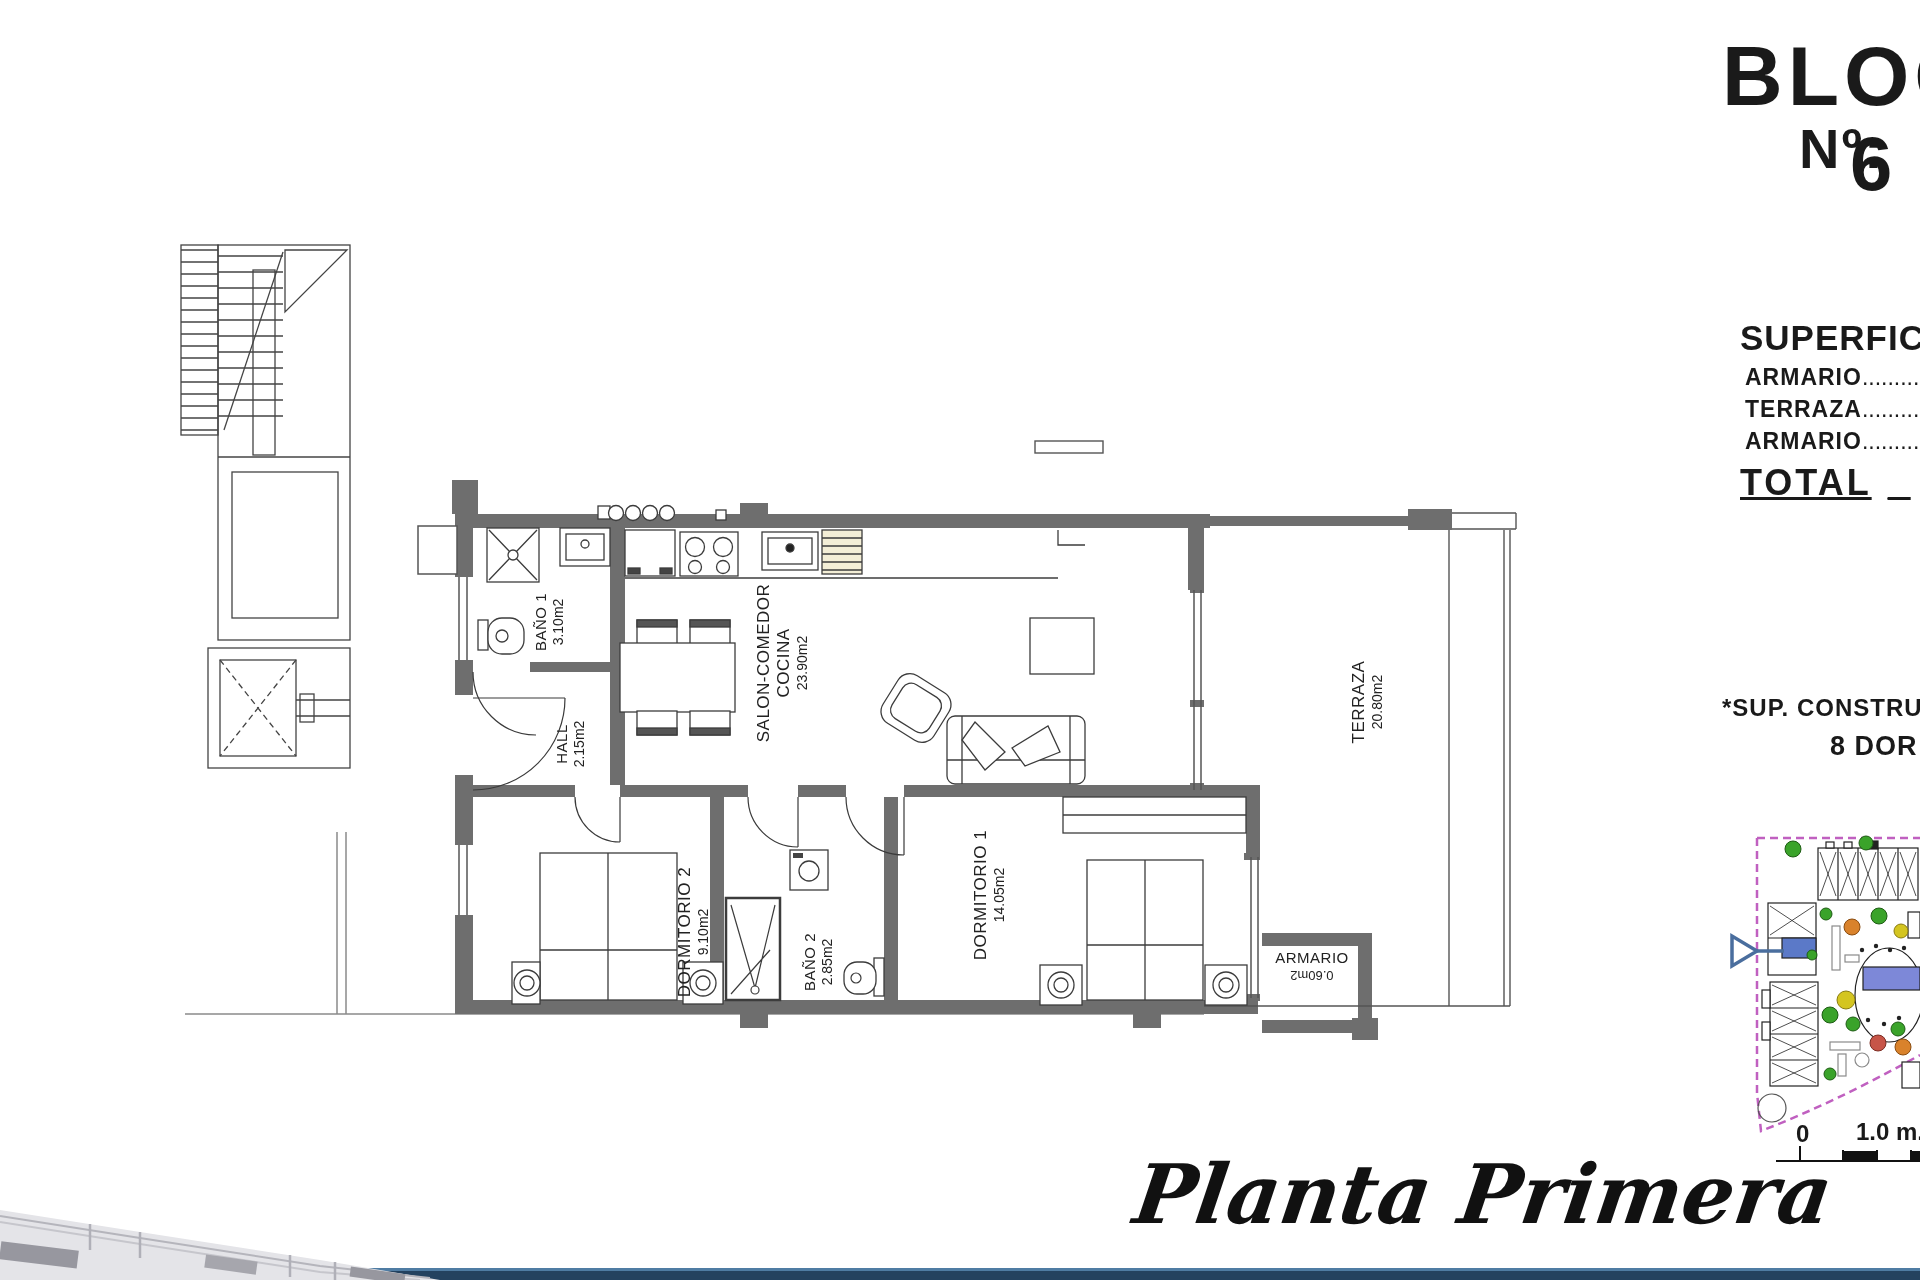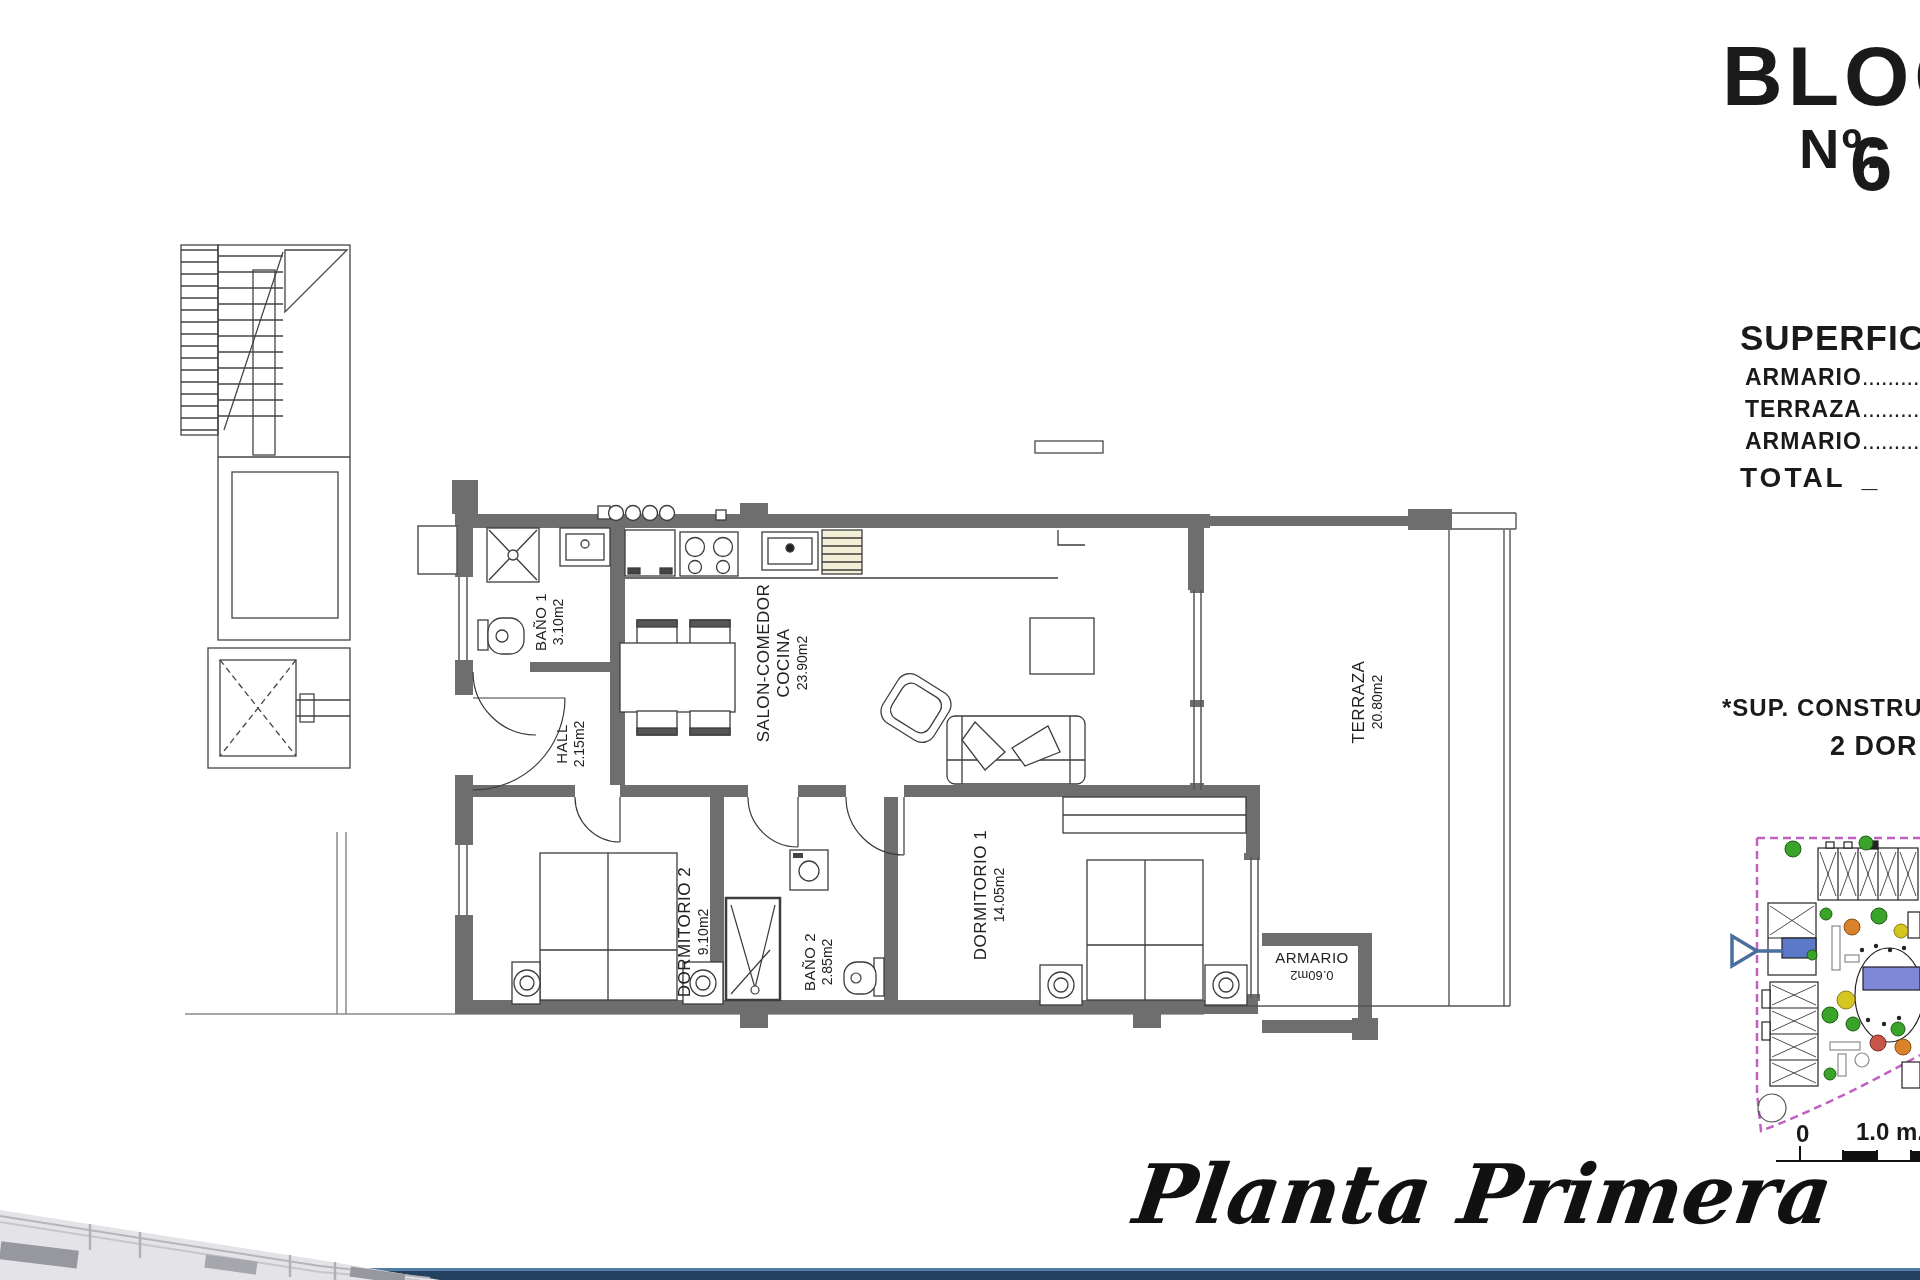--- a/index.html
+++ b/index.html
@@ -6,21 +6,21 @@
   .page{position:relative;width:1920px;height:1280px;background:#fff;overflow:hidden;
         font-family:"Liberation Sans",sans-serif;color:#1a1a1a;}
   .abs{position:absolute;white-space:nowrap;}
   
   .t-bloc{left:1722px;top:28px;font-size:84px;font-weight:bold;letter-spacing:5px;}
   .t-num{left:1799px;top:116px;font-size:56px;font-weight:bold;letter-spacing:2px;}
   .t-numval{left:1850px;top:120px;font-size:76px;font-weight:bold;}
   .t-sup{left:1740px;top:318px;font-size:35px;font-weight:bold;letter-spacing:1px;}
   .t-row{font-size:23px;font-weight:bold;letter-spacing:1px;}
   .t-row .dots{font-weight:normal;letter-spacing:0;}
-  .t-total{left:1740px;top:462px;font-size:28px;font-weight:bold;letter-spacing:3px;}
+  .t-total{left:1740px;top:462px;font-size:36px;font-weight:bold;letter-spacing:3px;text-decoration:underline;}
   .t-total .sep{margin-left:16px;}
   .t-note{left:1722px;top:694px;font-size:24px;font-weight:bold;letter-spacing:1px;}
   .t-type{left:1830px;top:731px;font-size:27px;font-weight:bold;letter-spacing:1px;}
   
   .vlabel{position:absolute;text-align:center;transform:translate(-50%,-50%) rotate(-90deg);
           color:#222;line-height:1.18;}
   .vlabel .nm{display:block;font-size:17px;letter-spacing:0.5px;}
   .vlabel .ar{display:block;font-size:14px;}
   .hlabel{position:absolute;text-align:center;transform:translate(-50%,-50%);color:#222;}
   .hlabel .nm{display:block;font-size:15px;letter-spacing:0.5px;}
@@ -325,21 +325,21 @@
 </div>
 <div class="abs t-row" style="left:1745px;top:428px;">
   <span>ARMARIO</span><span class="dots">..................................</span>
 </div>
 
 <div class="abs t-total">
   <span>TOTAL</span><span class="sep">_</span>
 </div>
 
 <div class="abs t-note">*SUP. CONSTRUIDAS</div>
-<div class="abs t-type">2 DOR</div>
+<div class="abs t-type">8 DOR</div>
 
 <div class="vlabel" style="left:549px;top:622px;">
   <span class="nm" style="font-size:15px;">BAÑO 1</span>
   <span class="ar">3.10m2</span>
 </div>
 <div class="vlabel" style="left:570px;top:744px;">
   <span class="nm" style="font-size:15px;">HALL</span>
   <span class="ar">2.15m2</span>
 </div>
 <div class="vlabel" style="left:782px;top:663px;">

